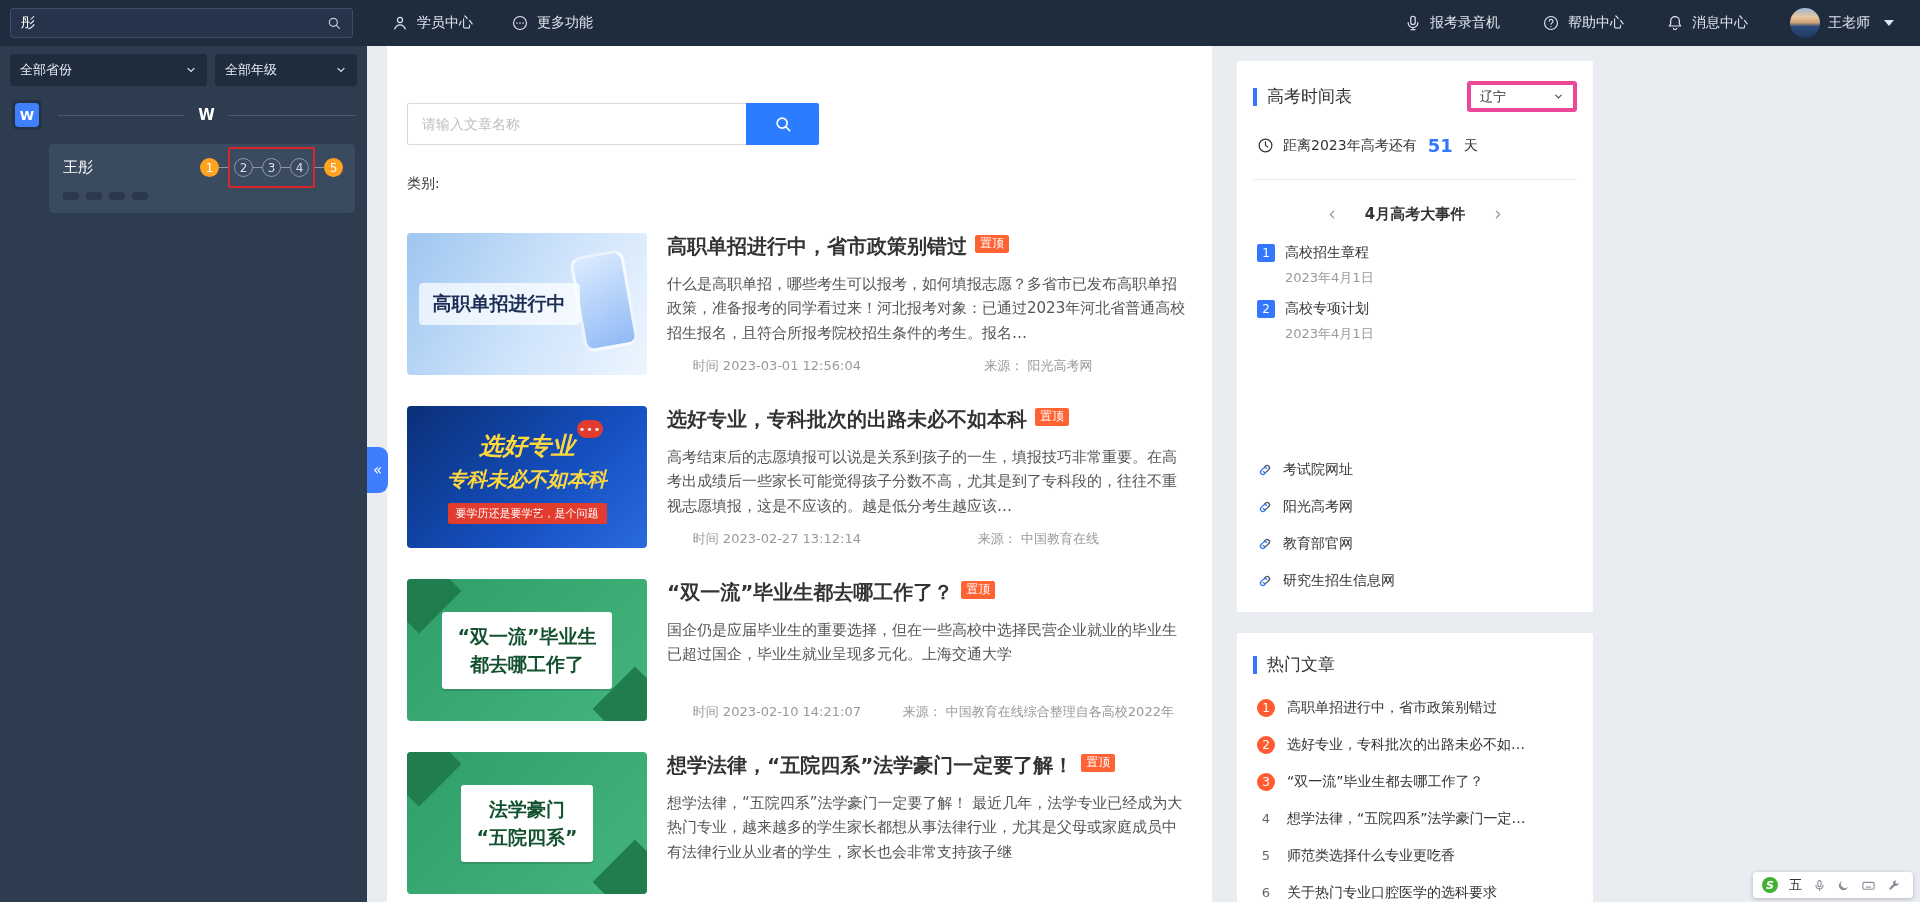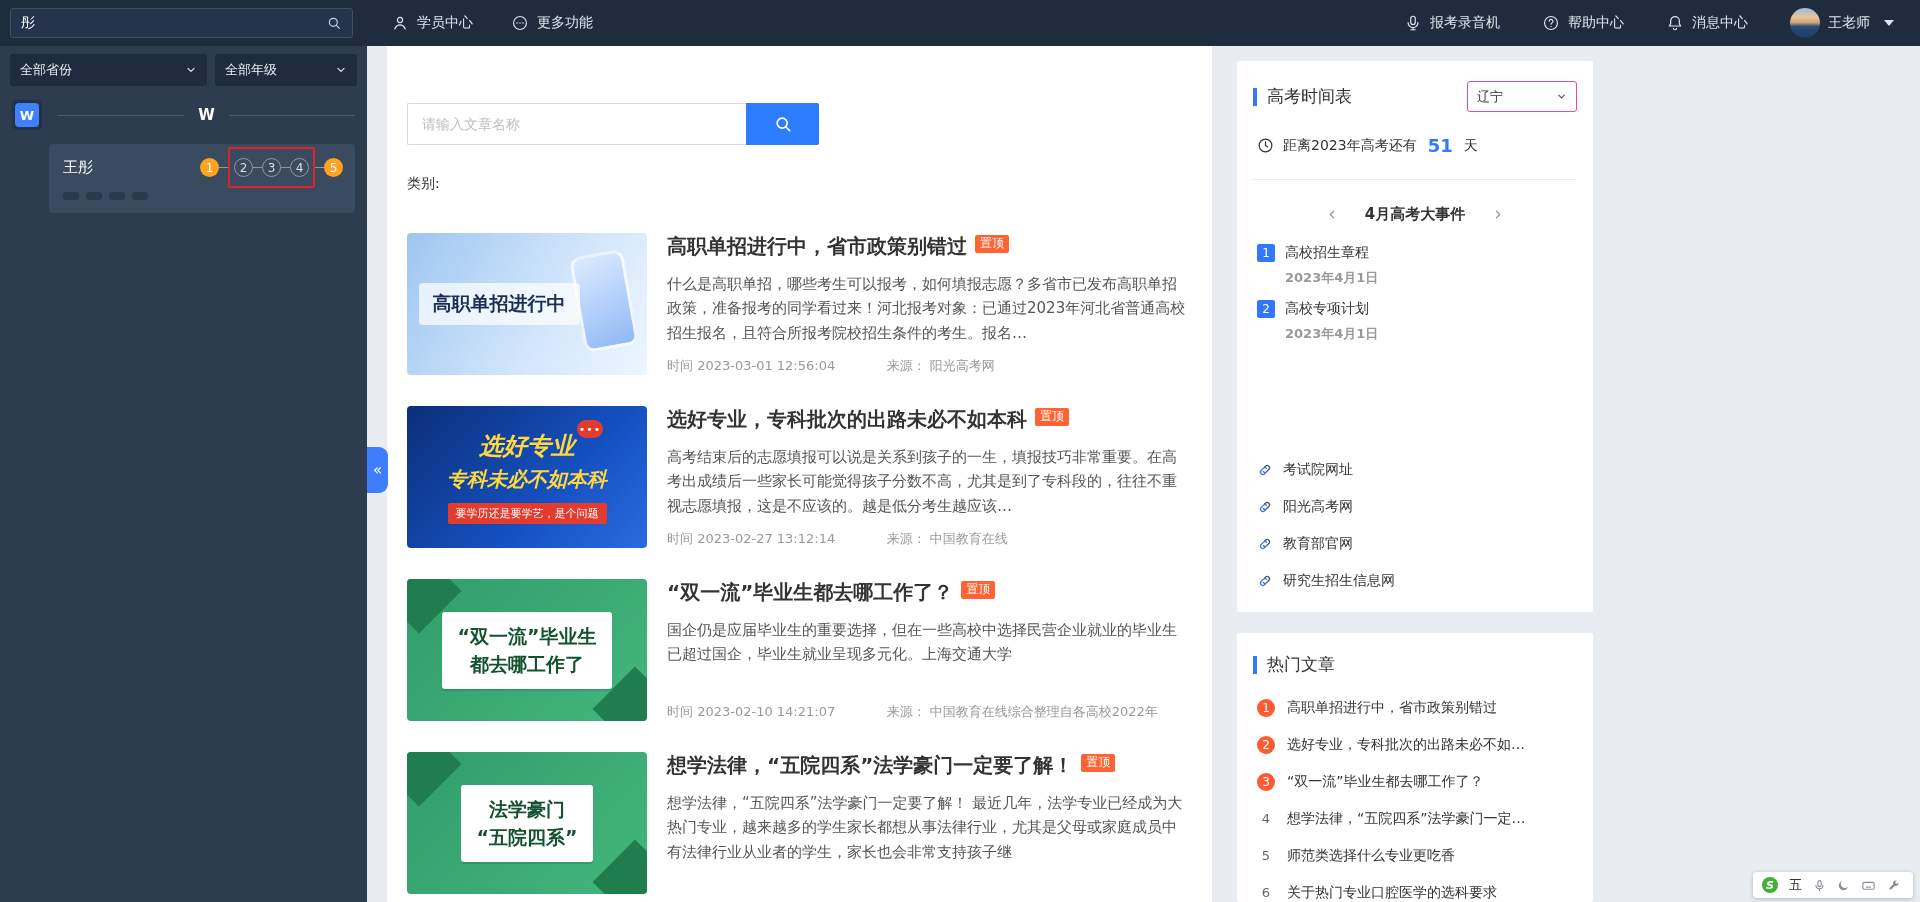--- a/index.html
+++ b/index.html
@@ -149,50 +149,50 @@
   .article-img[data-variant="green1"]::after, .article-img[data-variant="green2"]::after {
     content:""; position:absolute; right:-18px; bottom:-18px; width:60px; height:60px; background:#1f7d4e; transform:rotate(45deg);
   }
   .article-body { flex:1; display:flex; flex-direction:column; min-height:142px; min-width:0; }
   .article-title { font-size:20px; font-weight:bold; color:#333; cursor:pointer; line-height:1.3; }
   .pin-badge {
     display:inline-block; background:#ff6333; color:#fff; font-size:12px; font-weight:normal;
     padding:1px 5px; border-radius:2px; margin-left:8px; vertical-align:6px;
   }
   .article-excerpt { margin-top:13px; color:#555; font-size:15px; line-height:1.62; }
-  .article-meta { margin-top:auto; display:flex; color:#999; font-size:13px; line-height:1.5; padding-top:10px; }
+  .article-meta { margin-top:auto; display:flex; color:#999; font-size:13px; line-height:1.5; padding-top:10px;text-align:center; }
   .meta-time { width:42%; flex:none; }
   .meta-source { flex:1; }
 
   
   .right-col { position:absolute; left:1237px; top:46px; width:356px; height:856px; }
   .panel { background:#fff; border-radius:2px; }
   .panel-header { display:flex; align-items:center; padding:20px 16px 0 16px; }
   .accent-bar { width:4px; height:18px; background:#3377ff; margin-right:10px; flex:none; }
   .panel-title { font-size:17px; color:#333; }
   .timetable { margin-top:15px; height:551px; display:flex; flex-direction:column; }
   .region-select {
-    margin-left:auto; width:110px; height:31px; border:1px solid #ec4899; border-radius:3px;
+    margin-left:auto; width:110px; height:31px; border:4px solid #ec4899; border-radius:3px;
     font-size:13px; color:#333; display:flex; align-items:center; justify-content:space-between;
     padding:0 9px; cursor:pointer;
   }
   .countdown { display:flex; align-items:center; gap:9px; padding:23px 16px 0 20px; font-size:14px; color:#333; }
   .countdown-days { color:#3377ff; font-weight:bold; font-size:18px; padding:0 2px; }
   .tt-divider { height:1px; background:#ececec; margin:23px 16px 0 16px; }
   .events-header { display:flex; align-items:center; justify-content:center; gap:26px; margin-top:25px; }
   .events-title { font-weight:bold; font-size:15px; color:#333; }
   .chev { color:#999; cursor:pointer; }
   .events { padding:20px 20px 0 20px; }
   .event { margin-bottom:4px; cursor:pointer; }
   .event-top { display:flex; align-items:center; gap:10px; font-size:14px; color:#333; }
   .event-num {
     width:18px; height:18px; background:#3377ff; color:#fff; font-size:12px; border-radius:2px;
     display:flex; align-items:center; justify-content:center; flex:none;
   }
-  .event-date { margin:7px 0 13px 28px; color:#999; font-size:13px;font-weight:bold; }
+  .event-date { margin:7px 0 13px 28px; color:#999; font-size:13px; }
   .quick-links { margin-top:auto; padding:0 20px 22px 20px; }
   .quick-link { display:flex; align-items:center; gap:10px; font-size:14px; color:#333; margin-top:19px; cursor:pointer; }
   .hot-panel { margin-top:21px; height:269px; overflow:hidden; }
   .hot-list { padding:4px 14px 0 20px; }
   .hot-item { display:flex; align-items:center; gap:12px; margin-top:19px; cursor:pointer; }
   .hot-num {
     width:18px; height:18px; line-height:18px; text-align:center; font-size:13px; color:#666; flex:none;
   }
   .hot-num[data-variant="hot"] { background:#ff5a30; color:#fff; border-radius:50%; font-size:12px; }
   .hot-title { font-size:14px; color:#333; white-space:nowrap; overflow:hidden; min-width:0; }

